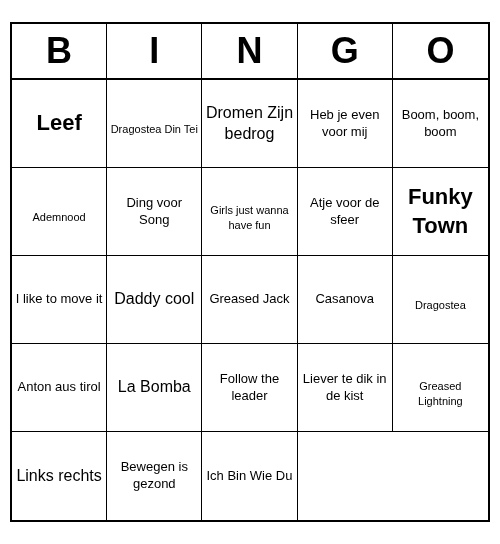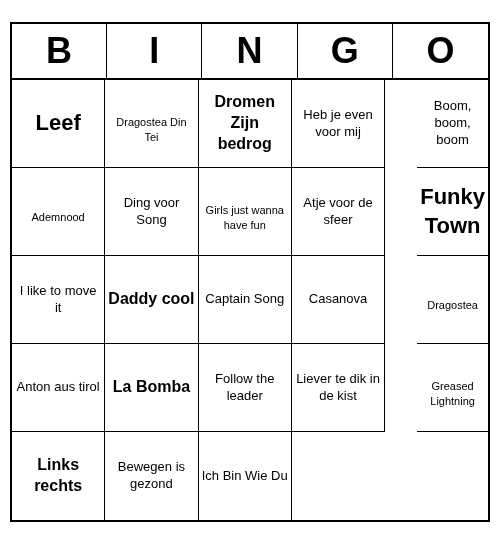--- a/index.html
+++ b/index.html
@@ -53,40 +53,39 @@
       min-height: 88px;
       display: flex;
       align-items: center;
       justify-content: center;
       text-align: center;
       padding: 4px 3px;
     }
 
     .bingo-cell:nth-child(5n) {
       border-right: none;
-      margin-left: 32px;
     }
 
     .bingo-cell:nth-child(n+21) {
       border-bottom: none;
     }
 
     .cell-text {
       font-size: 13px;
       line-height: 1.3;
     }
 
     .cell-text.large {
       font-size: 22px;
       font-weight: bold;
     }
 
     .cell-text.medium {
       font-size: 16px;
-      font-weight: bold;
+      font-weight: normal;
     }
 
     .cell-text.small {
       font-size: 11px;
       margin-top: 12px;
     }
   </style>
 </head>
 <body>
 
@@ -131,21 +130,21 @@
       <div class="bingo-cell">
         <span class="cell-text large">Funky Town</span>
       </div>
       <div class="bingo-cell">
         <span class="cell-text">I like to move it</span>
       </div>
       <div class="bingo-cell">
         <span class="cell-text medium">Daddy cool</span>
       </div>
       <div class="bingo-cell">
-        <span class="cell-text">Captain Song</span>
+        <span class="cell-text">Greased Jack</span>
       </div>
       <div class="bingo-cell">
         <span class="cell-text">Casanova</span>
       </div>
       <div class="bingo-cell">
         <span class="cell-text small">Dragostea</span>
       </div>
       <div class="bingo-cell">
         <span class="cell-text">Anton aus tirol</span>
       </div>

